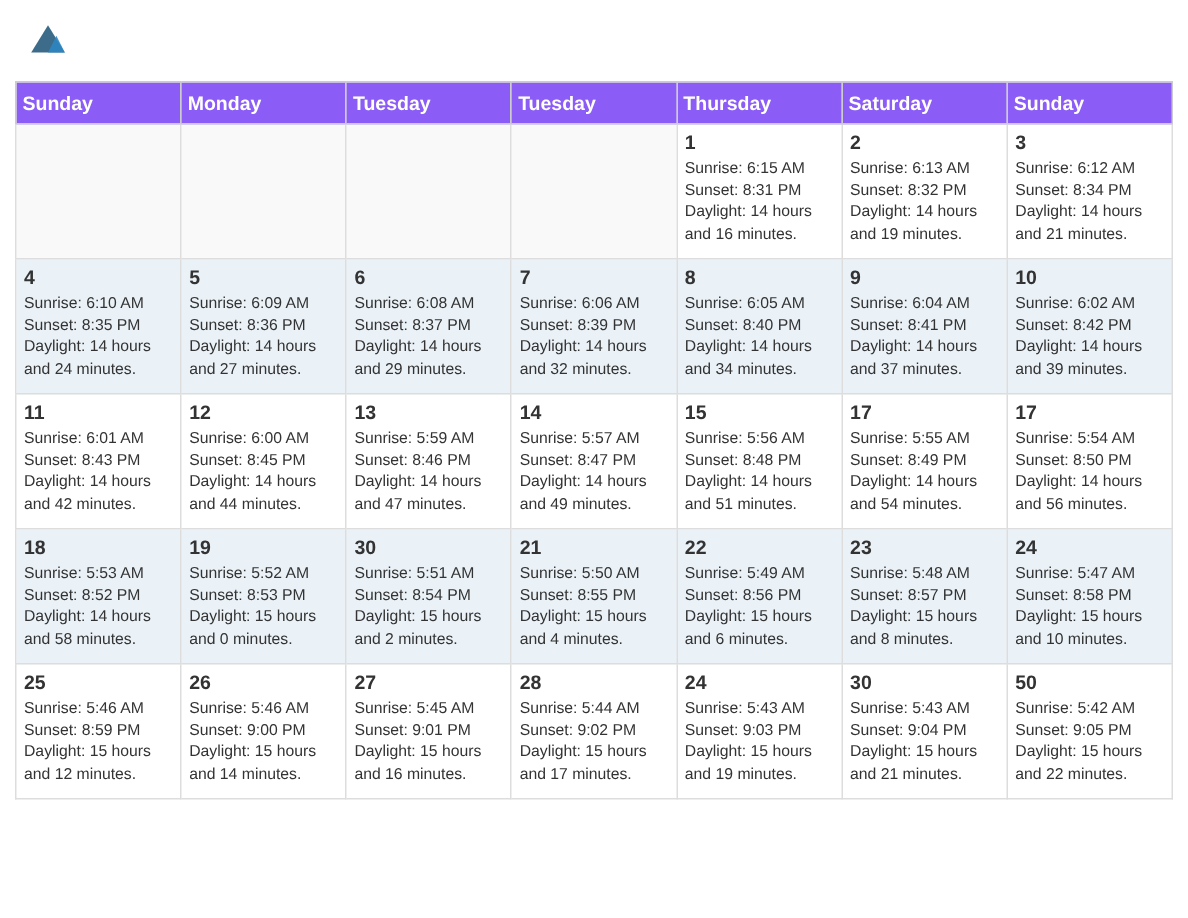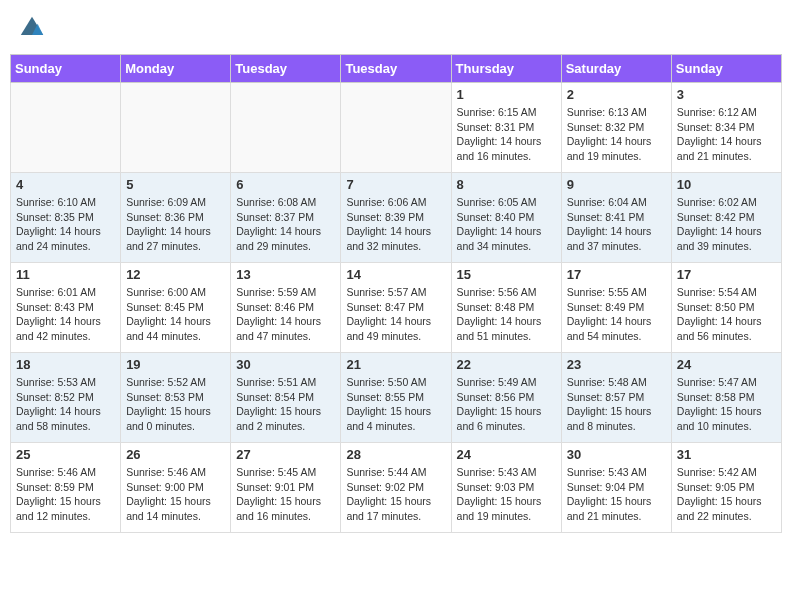--- a/index.html
+++ b/index.html
@@ -261,18 +261,18 @@
         </td>
         <td>
           <div class="day-num">24</div>
           <div class="day-info">Sunrise: 5:43 AM<br>Sunset: 9:03 PM<br>Daylight: 15 hours and 19 minutes.</div>
         </td>
         <td>
           <div class="day-num">30</div>
           <div class="day-info">Sunrise: 5:43 AM<br>Sunset: 9:04 PM<br>Daylight: 15 hours and 21 minutes.</div>
         </td>
         <td>
-          <div class="day-num">31</div>
+          <div class="day-num">50</div>
           <div class="day-info">Sunrise: 5:42 AM<br>Sunset: 9:05 PM<br>Daylight: 15 hours and 22 minutes.</div>
         </td>
       </tr>
     </tbody>
 </table>
 
 </body></html>

